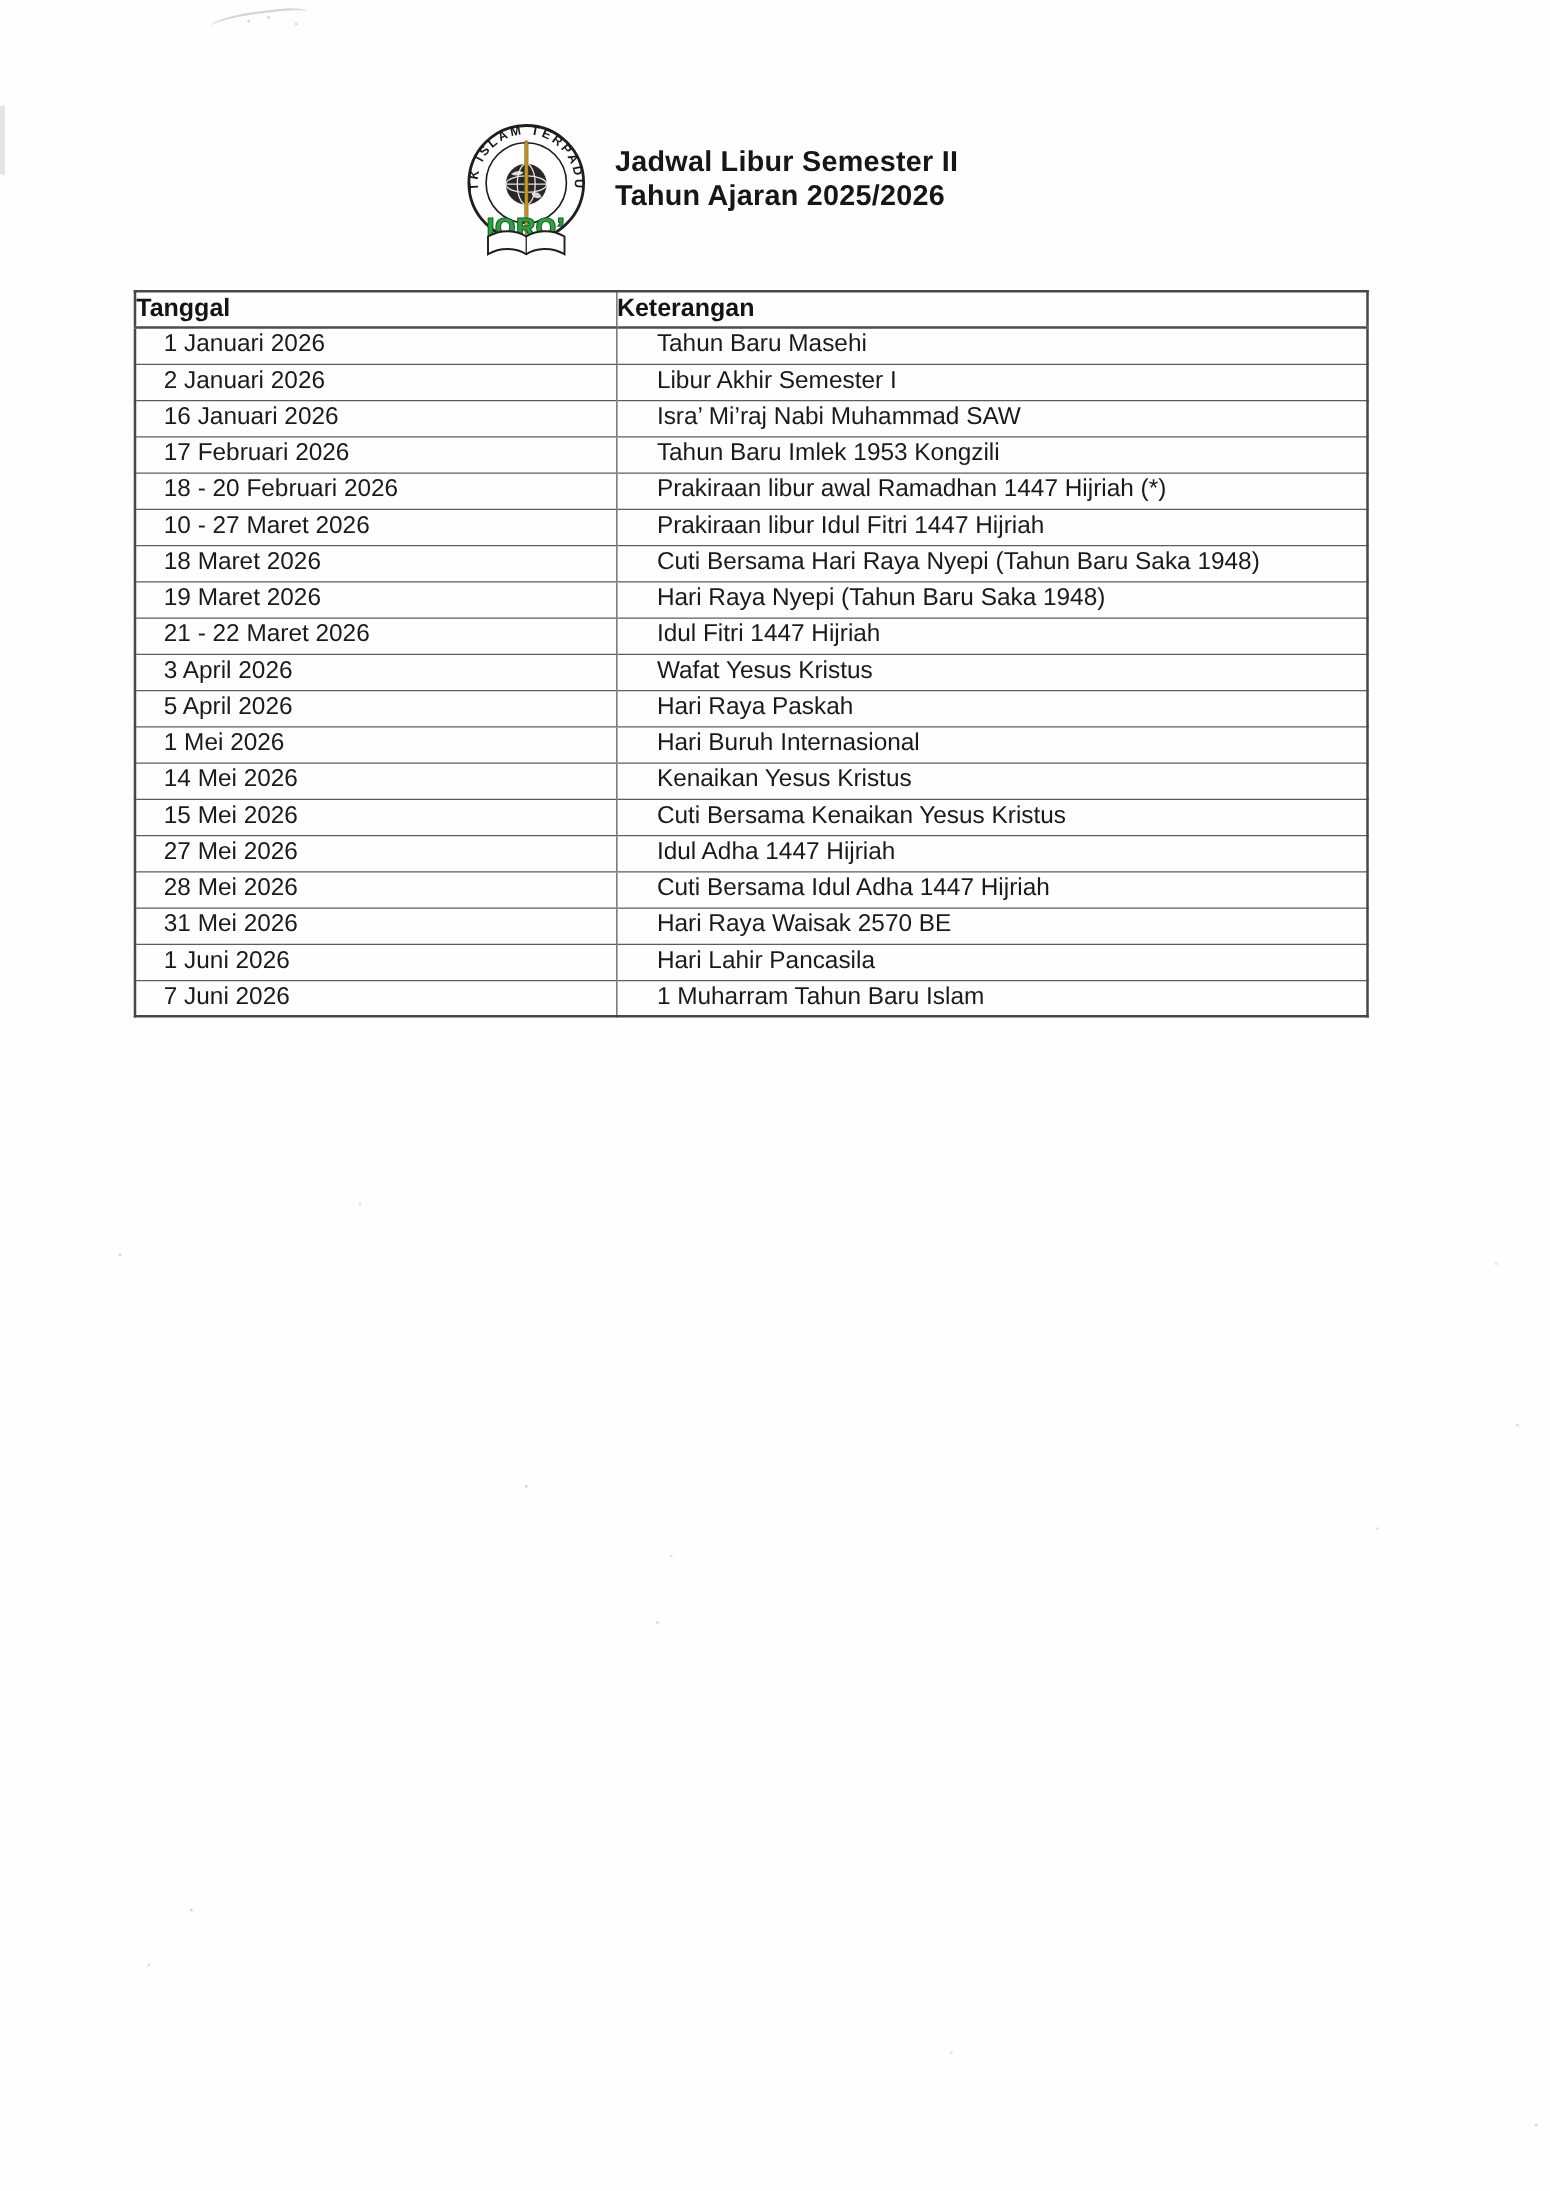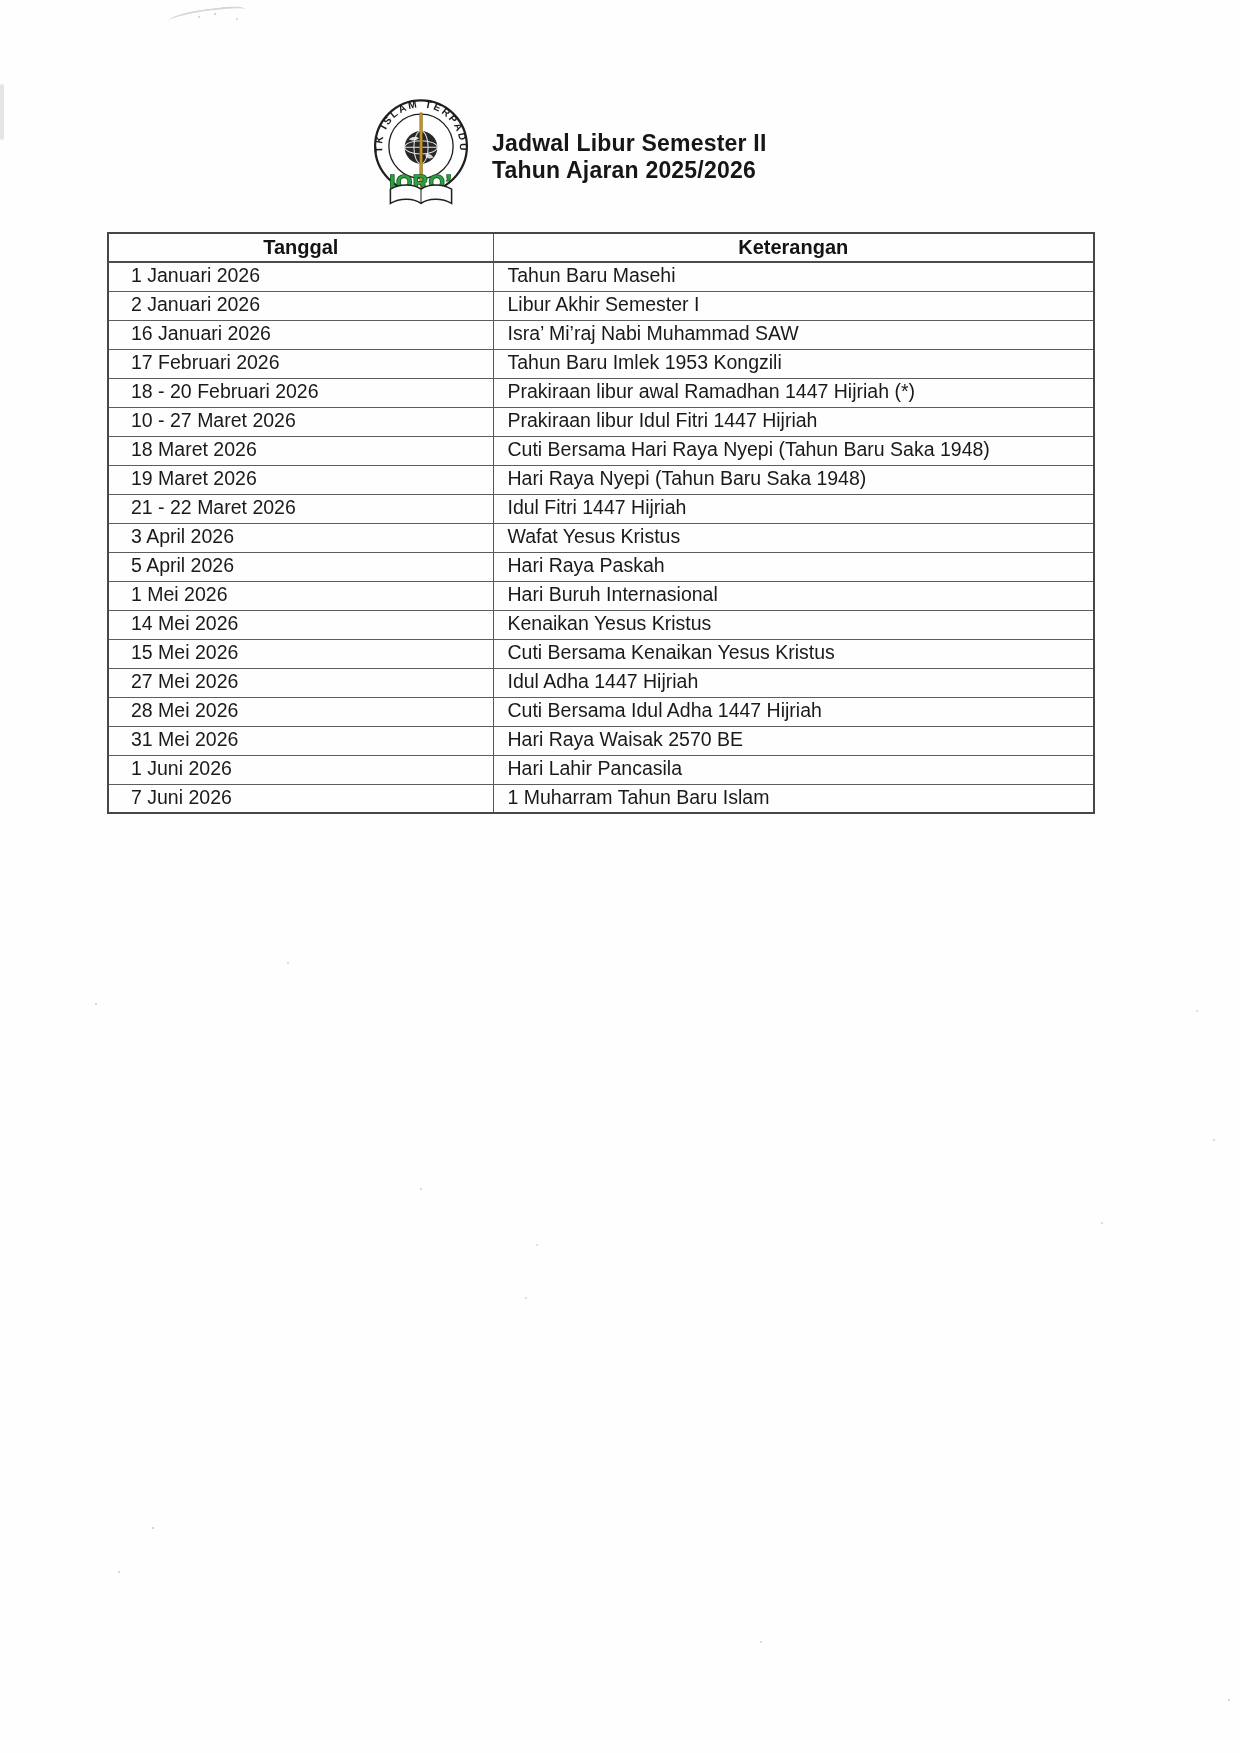--- a/index.html
+++ b/index.html
@@ -7,51 +7,51 @@
   body {
     width:1240px; height:1753px; position:relative; overflow:hidden;
     font-family:"Liberation Sans", sans-serif; color:#1b1b1b;
     background:#fefefe;
   }
   .page { position:absolute; inset:0; }
 
   
   .logo-wrap { position:absolute; left:370px; top:97px; width:102px; height:117px; }
   .logo-wrap svg { width:100%; height:100%; display:block; }
-  .title-block { position:absolute; left:492px; top:130px; }
+  .title-block { position:absolute; left:492px; top:116px; }
   .title-line1, .title-line2 {
     font-weight:bold; font-size:23px; color:#161616; letter-spacing:0.2px;
     white-space:nowrap;
   }
   .title-line2 { }
 
   
   table.holiday {
     position:absolute; left:107px; top:232px; width:988px;
     border-collapse:collapse; table-layout:fixed;
     border:2px solid #474747;
     background:#fefefe;
   }
   table.holiday col.c1 { width:385px; }
   table.holiday th {
-    height:29px; font-size:20px; font-weight:bold; text-align:center;
+    height:29px; font-size:20px; font-weight:bold; text-align:left;
     color:#141414;
     border-bottom:2px solid #4c4c4c;
     border-right:1.4px solid #565656;
     padding:0;
   }
   table.holiday th:last-child { border-right:none; }
   table.holiday td {
     height:29px; font-size:19.5px; color:#1a1a1a;
     border-top:1.4px solid #5d5d5d;
     border-right:1.4px solid #565656;
     padding:0 4px 2px 22px;
     white-space:nowrap; overflow:hidden;margin-left:40px;
   }
-  table.holiday td:last-child { border-right:none; padding-left:14px; }
+  table.holiday td:last-child { border-right:none; padding-left:32px; }
 
   
   .scribble {
     position:absolute; left:168px; top:9px; width:78px; height:14px;
     border-top:2px solid rgba(155,155,155,0.40);
     border-radius:60% 40% 50% 50%;
     transform:rotate(-7deg);
   }
   .edge-smudge {
     position:absolute; left:0; top:84px; width:4px; height:56px;

